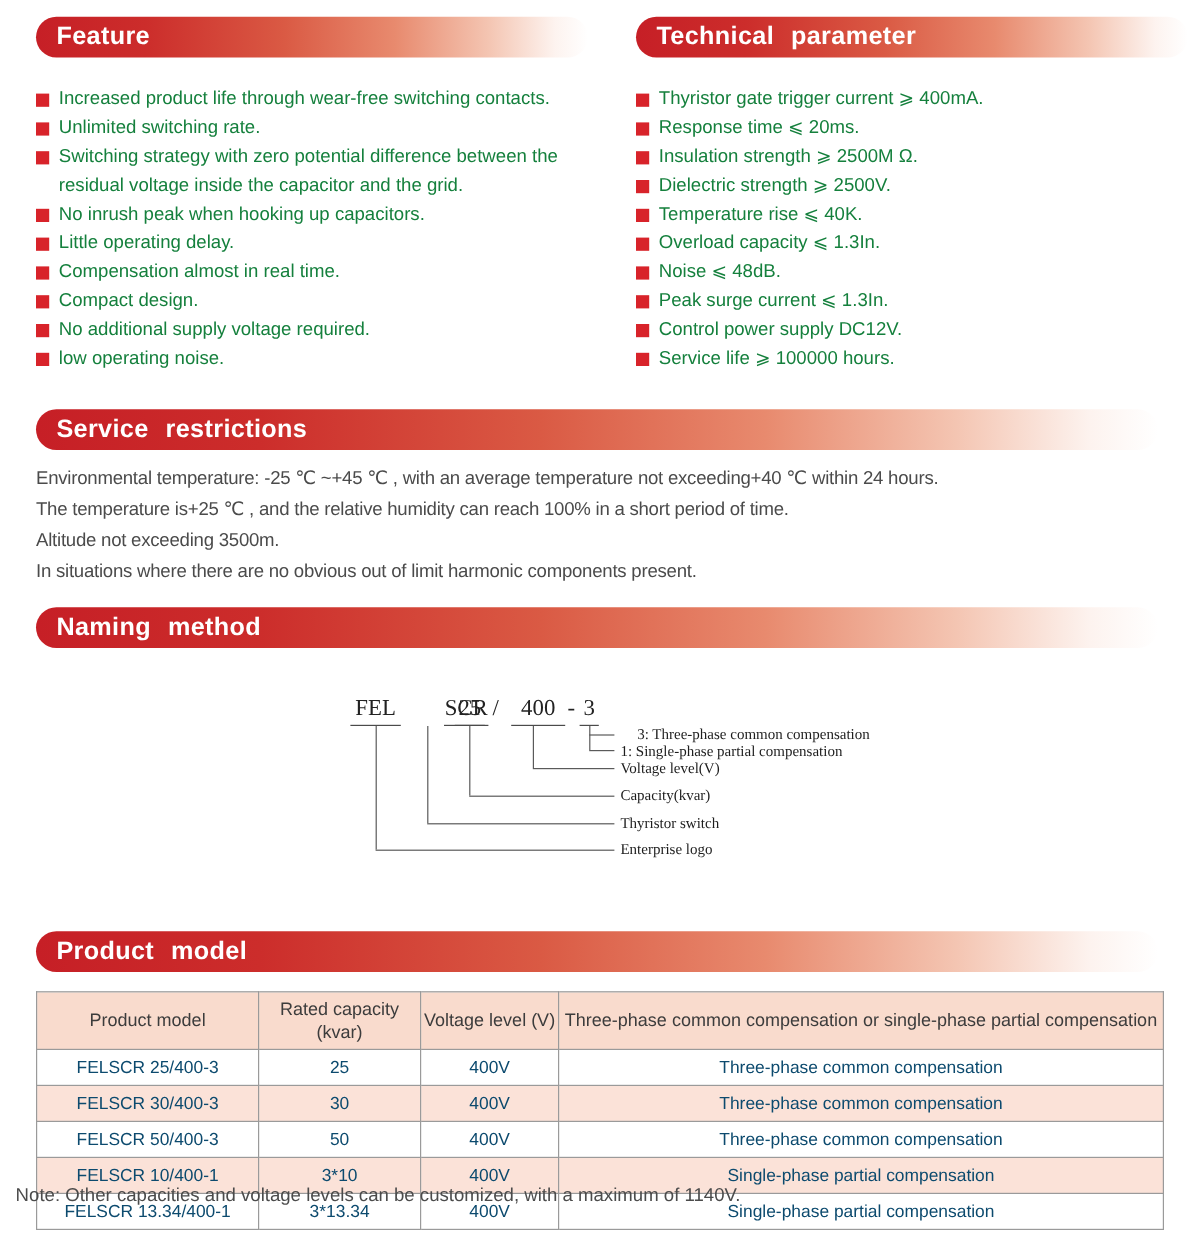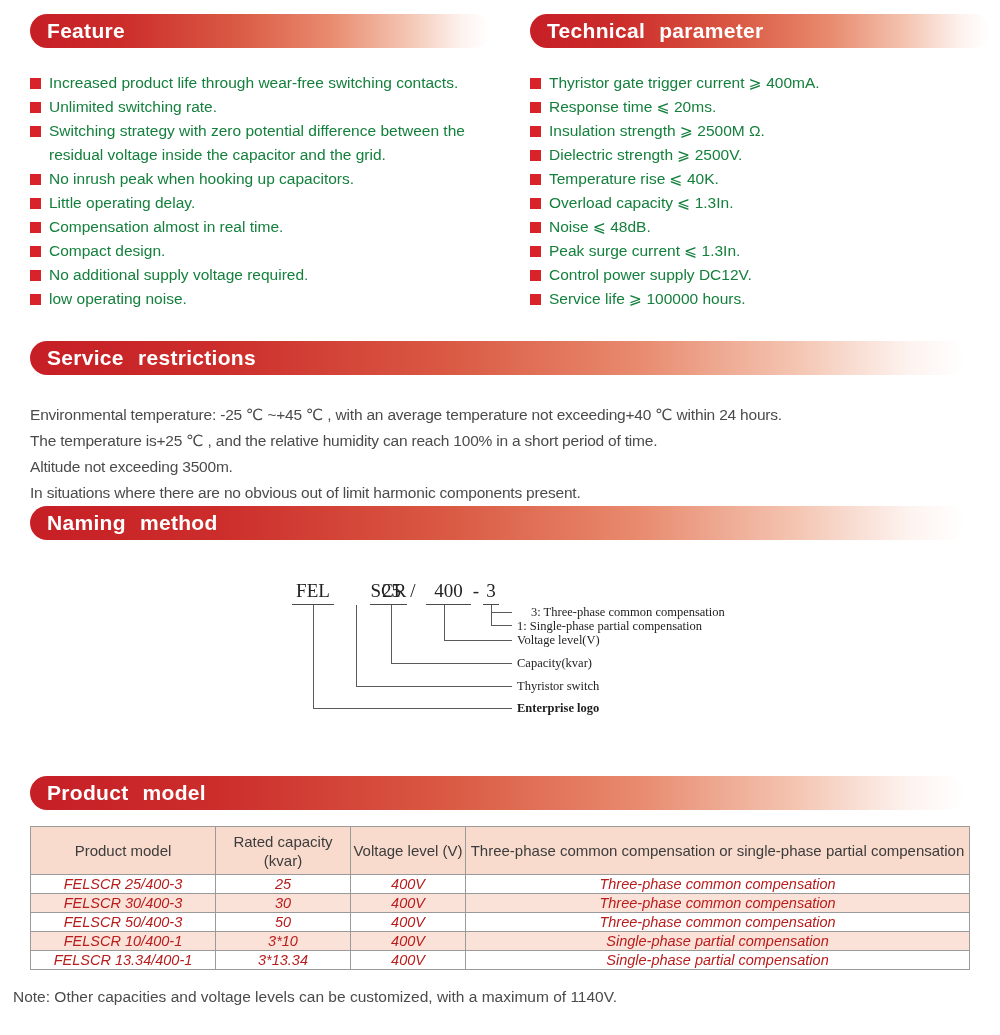--- a/index.html
+++ b/index.html
@@ -20,37 +20,37 @@
   .banner-wide { width:935px; }
   
   .col { position:absolute; top:14px; width:460px; }
   .col-left { left:30px; }
   .col-right { left:530px; }
   .blist { margin-top:23px; }
   .bitem { display:flex; align-items:flex-start; font-size:15.5px; line-height:24px; color:#15803d; }
   .bullet { flex:0 0 11px; width:11px; height:11px; background:#d8232a; margin:7px 8px 0 0; }
   
   .section-service { position:absolute; left:30px; top:341px; width:940px; }
-  .service-lines { margin-top:27px; font-size:15.5px; line-height:26px; letter-spacing:-0.2px; color:#4b4b4b; }
+  .service-lines { margin-top:11px; font-size:15.5px; line-height:26px; letter-spacing:-0.2px; color:#4b4b4b; }
   
   .section-naming { position:absolute; left:30px; top:506px; width:940px; }
   .diagram { position:absolute; left:260px; top:72px; width:440px; height:150px;
              font-family:"Liberation Serif","DejaVu Serif",serif; color:#222222; }
   .tok { position:absolute; top:0; height:27px; text-align:center; font-size:19px; line-height:25px; }
   .tok-u { border-bottom:1px solid #4a4a4a; }
   .dline { position:absolute; background:#5a5a5a; }
   .vline { width:1px; }
   .hline { height:1px; }
   .dlabel { position:absolute; left:227px; font-size:12.5px; line-height:14px; white-space:nowrap; color:#1d1d1d; }
   
   .section-product { position:absolute; left:30px; top:776px; width:940px; }
   table.ptable { width:940px; margin-top:16px; border-collapse:collapse; table-layout:fixed; }
   .ptable th, .ptable td { border:1px solid #9a9a9a; text-align:center; vertical-align:middle; }
   .ptable th { background:#f9dbcd; height:48px; font-size:15px; font-weight:400; line-height:19px; color:#3c3c3c; }
-  .ptable td { height:19px; font-size:14.5px; color:#b91c1c; padding:0 2px;font-style:italic; }
+  .ptable td { height:30px; font-size:14.5px; color:#0c4a6e; padding:0 2px; }
   tr.alt td { background:#fbe2d8; }
   .c1 { width:185px; } .c2 { width:135px; } .c3 { width:115px; } .c4 { width:auto; }
   .note { position:absolute; left:13px; top:988px; font-size:15.5px; color:#4b4b4b; }
 </style>
 </head>
 <body>
 
 <div class="col col-left">
   <div class="banner banner-narrow">
     <span>Feature</span>
@@ -180,21 +180,21 @@
     <div class="dline vline" style="left:66px;top:27px;height:81px;"></div>
     <div class="dline hline" style="left:66px;top:108px;width:156px;"></div>
     <div class="dline vline" style="left:23px;top:27px;height:103px;"></div>
     <div class="dline hline" style="left:23px;top:130px;width:199px;"></div>
 
     <div class="dlabel" style="top:27px;margin-left:14px;">3:  Three-phase common compensation</div>
     <div class="dlabel" style="top:41px;">1:  Single-phase partial compensation</div>
     <div class="dlabel" style="top:55px;">Voltage level(V)</div>
     <div class="dlabel" style="top:78px;">Capacity(kvar)</div>
     <div class="dlabel" style="top:101px;">Thyristor switch</div>
-    <div class="dlabel" style="top:123px;font-weight:bold;">Enterprise logo</div>
+    <div class="dlabel" style="top:123px;">Enterprise logo</div>
   </div>
 </div>
 
 <div class="section-product">
   <div class="banner banner-wide">
     <span>Product model</span>
   </div>
 
   <table class="ptable">
     <colgroup>

